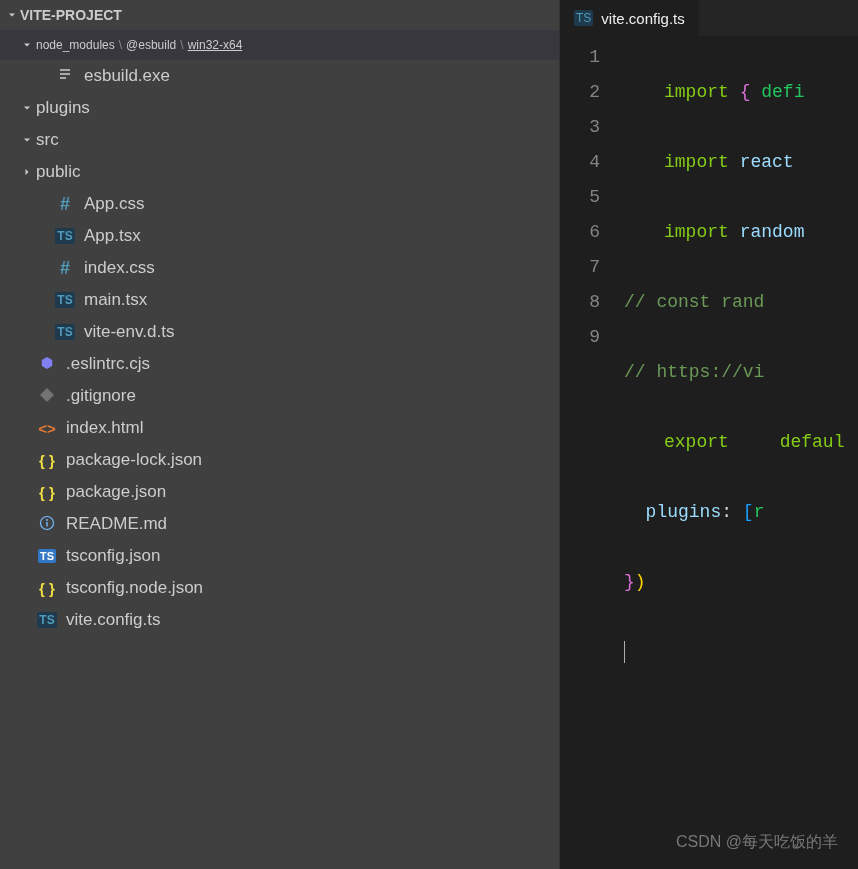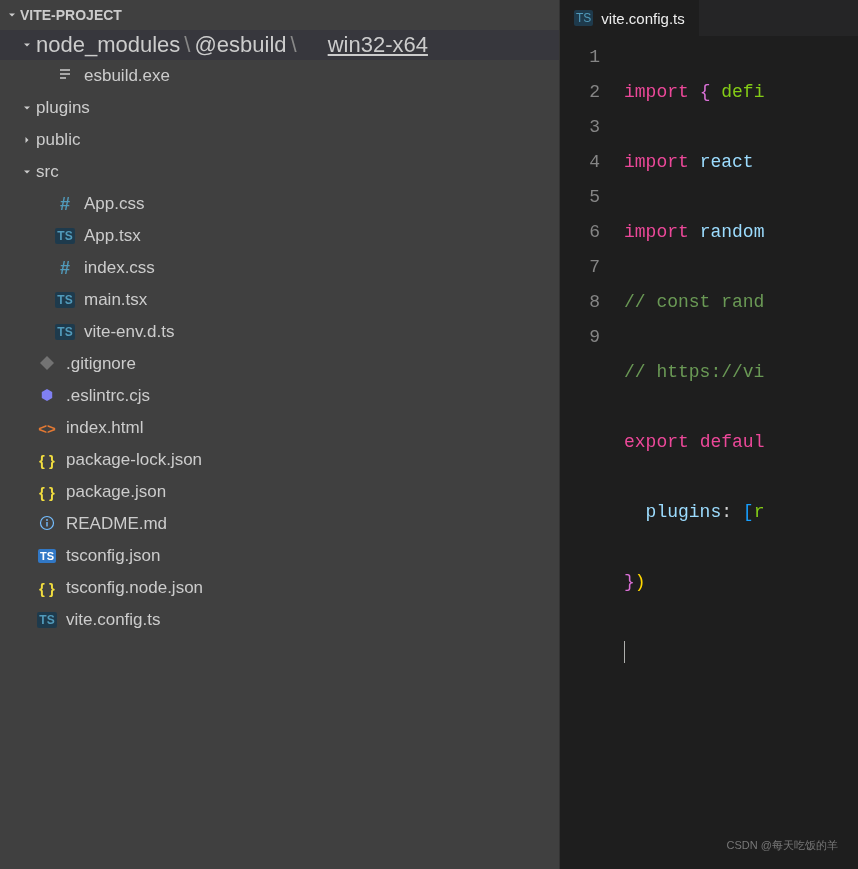--- a/index.html
+++ b/index.html
@@ -32,30 +32,30 @@
   width: 16px;
   display: inline-flex;
   justify-content: center;
 }
 .breadcrumb {
   height: 30px;
   background: #37373d;
   display: flex;
   align-items: center;
   padding-left: 18px;
-  font-size: 22px;
+  font-size: 12px;
 }
 .breadcrumb .chev {
   width: 18px;
   display: inline-flex;
   justify-content: center;
 }
 .bc-seg { color: #cccccc; }
 .bc-sep { color: #888; margin: 0 4px; }
-.bc-last { text-decoration: underline; margin-left: 27px; }
+.bc-last { text-decoration: underline; }
 .tree { flex: 1; overflow: auto; }
 .tree-row {
   height: 32px;
   display: flex;
   align-items: center;
   font-size: 17px;
   color: #cccccc;
   cursor: pointer;
 }
 .row-arrow {
@@ -107,42 +107,42 @@
   line-height: 35px;
   padding-top: 4px;
 }
 .gutter {
   width: 64px;
   text-align: right;
   color: #858585;
   padding-right: 24px;
 }
 .code { color: #d4d4d4; white-space: pre; }
-.tok-kw { color: #ec4899; }
+.tok-kw { color: #84cc16; margin-left: 40px; }
 .tok-br { color: #da70d6; }
 .tok-br2 { color: #ffd700; }
 .tok-id { color: #9cdcfe; }
-.tok-fn { color: #84cc16; }
+.tok-fn { color: #22c55e; }
 .tok-cm { color: #6a9955; text-align: right; }
 .tok-link { color: #6a9955; }
 .tok-sq { color: #179fff; }
 .cursor {
   display: inline-block;
   width: 1px;
   height: 22px;
   background: #aeafad;
   vertical-align: middle;
   margin-right: -1px;
 }
 .watermark {
   position: absolute;
   bottom: 16px;
   right: 20px;
   color: #777;
-  font-size: 11px;
+  font-size: 16px;
 }
 
 .ic-js { color: #f1dd3f; font-size: 12px; }
 .ic-ts { color: #519aba; font-size: 12px; background: #1e3a4c; padding: 1px 2px; border-radius: 2px; }
 .ic-tsb { color: #fff; font-size: 11px; background: #3178c6; padding: 1px 2px; border-radius: 2px; }
 .ic-hash { color: #519aba; font-size: 18px; }
 .ic-curly { color: #f1dd3f; font-size: 15px; }
 .ic-html { color: #e37933; font-size: 15px; }
 .ic-info { color: #75beff; }
 .ic-git { color: #808080; }
@@ -192,35 +192,35 @@
           <svg width="12" height="12" viewBox="0 0 16 16">
             <path fill="#ccc" d="M4 6l4 4 4-4z"></path>
           </svg>
         </span>
         <span>plugins</span>
       </div>
       <div class="tree-row">
         <span class="indent" style="width:18px"></span>
         <span class="row-arrow">
           <svg width="12" height="12" viewBox="0 0 16 16">
+            <path fill="#ccc" d="M4 6l4 4 4-4z"></path>
+          </svg>
+        </span>
+        <span>src</span>
+      </div>
+      <div class="tree-row">
+        <span class="indent" style="width:18px"></span>
+        <span class="row-arrow">
+          <svg width="12" height="12" viewBox="0 0 16 16">
             <path fill="#ccc" d="M6 4l4 4-4 4z"></path>
           </svg>
         </span>
         <span>public</span>
       </div>
       <div class="tree-row">
-        <span class="indent" style="width:18px"></span>
-        <span class="row-arrow">
-          <svg width="12" height="12" viewBox="0 0 16 16">
-            <path fill="#ccc" d="M4 6l4 4 4-4z"></path>
-          </svg>
-        </span>
-        <span>src</span>
-      </div>
-      <div class="tree-row">
         <span class="indent" style="width:36px"></span>
         <span class="row-arrow"></span>
         <span class="row-icon">
           <span class="ic-hash">#</span>
         </span>
         <span>App.css</span>
       </div>
       <div class="tree-row">
         <span class="indent" style="width:36px"></span>
         <span class="row-arrow"></span>
@@ -245,40 +245,40 @@
         </span>
         <span>main.tsx</span>
       </div>
       <div class="tree-row">
         <span class="indent" style="width:36px"></span>
         <span class="row-arrow"></span>
         <span class="row-icon">
           <span class="ic-ts">TS</span>
         </span>
         <span>vite-env.d.ts</span>
+      </div>
+      <div class="tree-row">
+        <span class="indent" style="width:18px"></span>
+        <span class="row-arrow"></span>
+        <span class="row-icon">
+          <span class="ic-eslint"><svg width="16" height="16" viewBox="0 0 16 16">
+              <path fill="#8080f2" d="M8 2l5.2 3v6L8 14l-5.2-3V5z"></path>
+            </svg></span>
+        </span>
+        <span>.eslintrc.cjs</span>
       </div>
       <div class="tree-row">
         <span class="indent" style="width:18px"></span>
         <span class="row-arrow"></span>
         <span class="row-icon">
           <span class="ic-git"><svg width="16" height="16" viewBox="0 0 16 16">
               <path fill="#808080" d="M8 1l7 7-7 7-7-7z" opacity="0.8"></path>
             </svg></span>
         </span>
         <span>.gitignore</span>
-      </div>
-      <div class="tree-row">
-        <span class="indent" style="width:18px"></span>
-        <span class="row-arrow"></span>
-        <span class="row-icon">
-          <span class="ic-eslint"><svg width="16" height="16" viewBox="0 0 16 16">
-              <path fill="#8080f2" d="M8 2l5.2 3v6L8 14l-5.2-3V5z"></path>
-            </svg></span>
-        </span>
-        <span>.eslintrc.cjs</span>
       </div>
       <div class="tree-row">
         <span class="indent" style="width:18px"></span>
         <span class="row-arrow"></span>
         <span class="row-icon">
           <span class="ic-html">&lt;&gt;</span>
         </span>
         <span>index.html</span>
       </div>
       <div class="tree-row">

